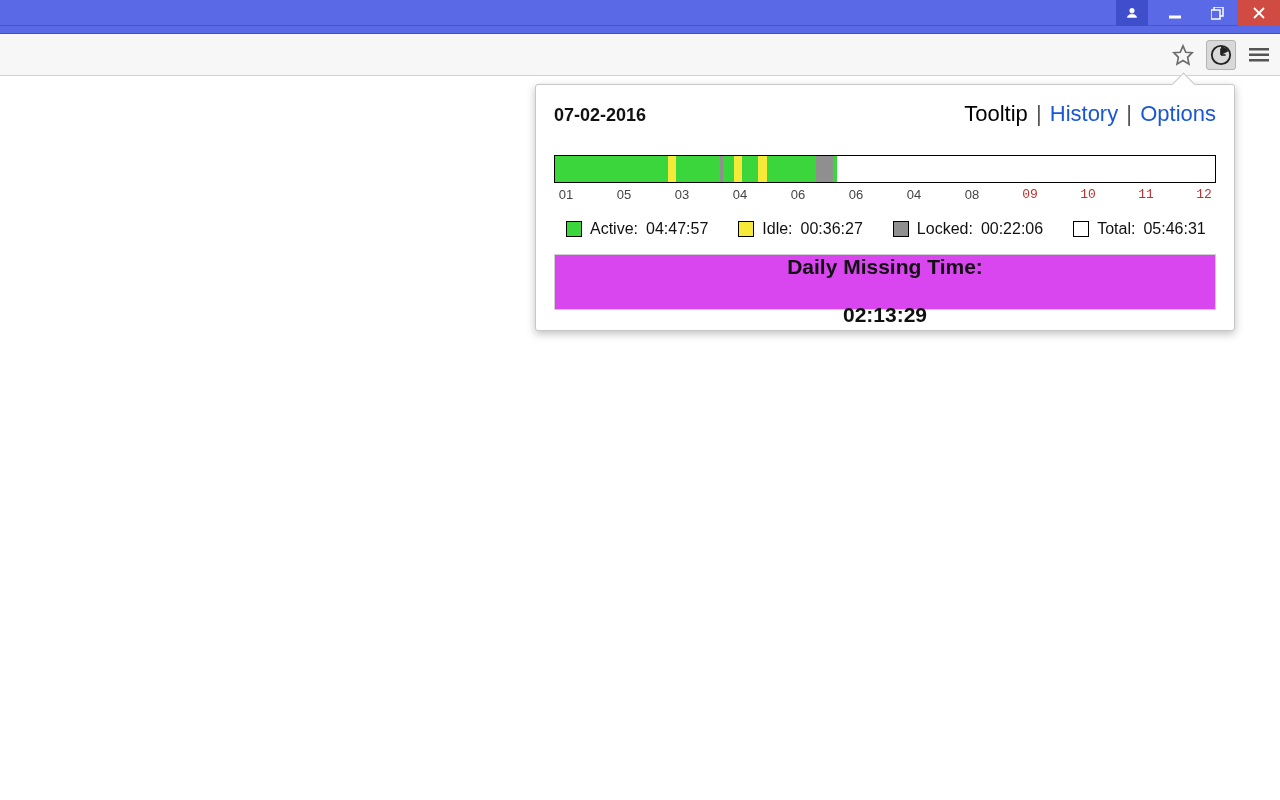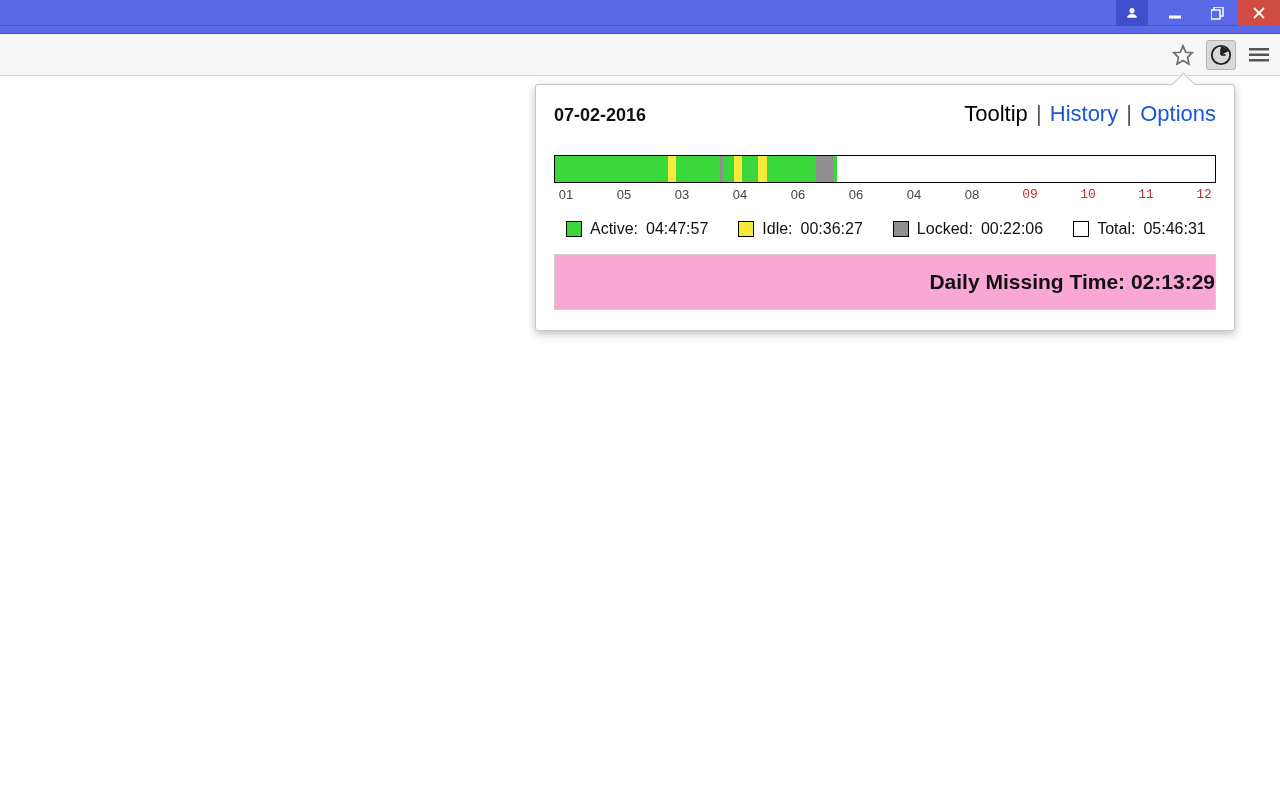--- a/index.html
+++ b/index.html
@@ -149,28 +149,29 @@
     border: 1px solid #000;
   }
   .sw-active { background: #3bd63b; }
   .sw-idle { background: #f7e93a; }
   .sw-locked { background: #8f8f8f; }
   .sw-total { background: #fff; }
   
   .missing-banner {
     margin-top: 16px;
     height: 56px;
-    background: #f9a8d4;
+    background: #d946ef;
     border: 1px solid #cfcfcf;
     display: flex;
     align-items: center;
-    justify-content: flex-end;
+    justify-content: flex-start;
     font-size: 21px;
     font-weight: 700;
     color: #111;
+    flex-direction: column;
   }
 </style>
 </head>
 <body>
 
 <div class="titlebar">
   <div class="btn user" title="User">
     <svg width="14" height="14" viewBox="0 0 24 24">
         <circle cx="12" cy="8" r="4" fill="#fff"></circle>
         <path d="M4 20c0-4 4-6 8-6s8 2 8 6" fill="#fff"></path>

